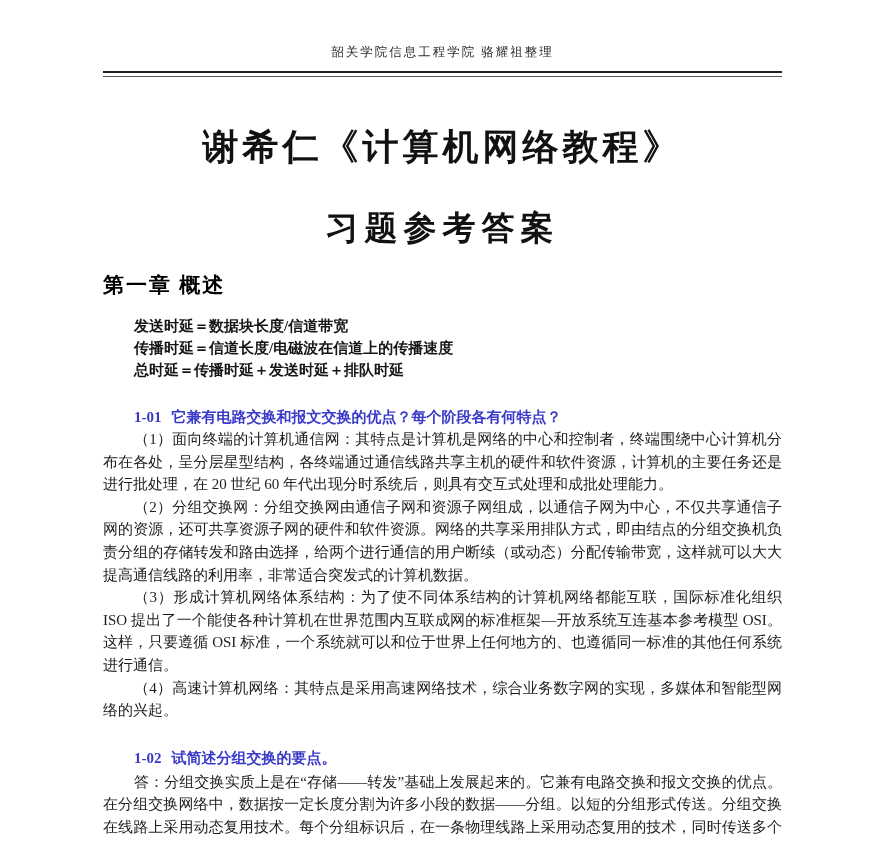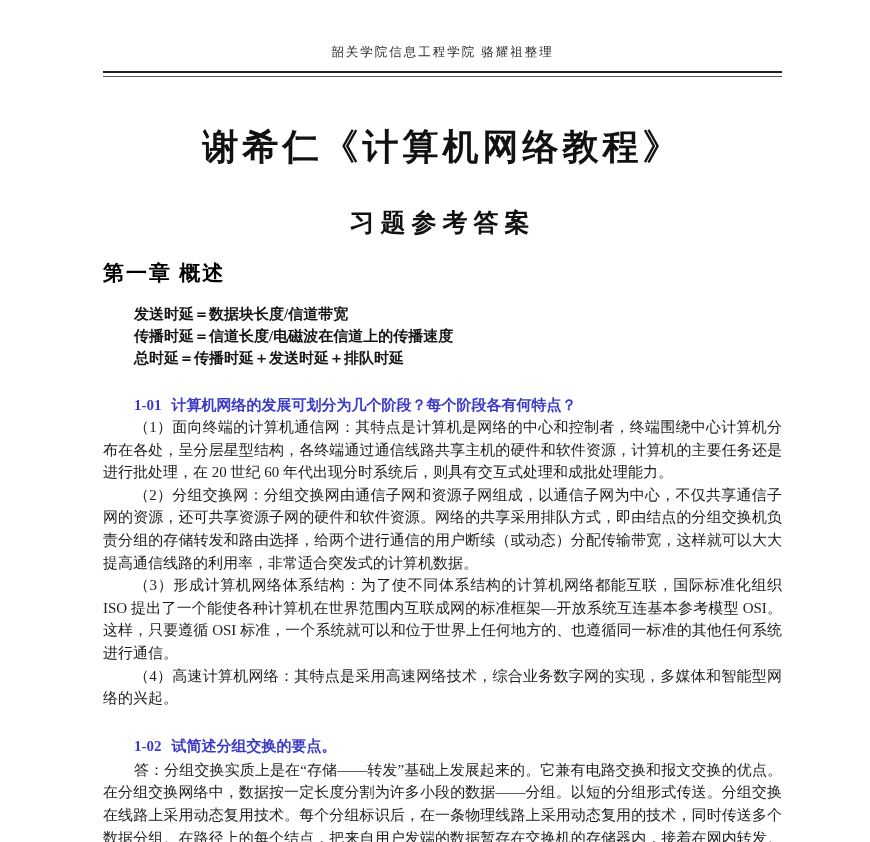--- a/index.html
+++ b/index.html
@@ -36,21 +36,21 @@
     margin:46px 0 0 0;
     text-align:center;
     font-size:36px;
     font-weight:bold;
     letter-spacing:4px;
     color:#111;
   }
   .doc-subtitle{
     margin:34px 0 0 0;
     text-align:center;
-    font-size:25px;
+    font-size:33px;
     font-weight:bold;
     letter-spacing:6px;
     color:#111;
   }
   .chapter{
     margin:20px 0 0 0;
     font-size:21px;
     font-weight:bold;
     letter-spacing:2px;
     color:#000000;
@@ -105,21 +105,21 @@
 
   <h3 class="chapter">第一章 概述</h3>
 
   <div class="formulas">
     <div>发送时延＝数据块长度/信道带宽</div>
     <div>传播时延＝信道长度/电磁波在信道上的传播速度</div>
     <div>总时延＝传播时延＋发送时延＋排队时延</div>
   </div>
 
   <div class="question">
-    <span class="q-num">1-01</span><span>计算机网络的发展可划分为几个阶段？每个阶段各有何特点？</span>
+    <span class="q-num">1-01</span><span>它兼有电路交换和报文交换的优点？每个阶段各有何特点？</span>
   </div>
 
   <p class="body-para">（1）面向终端的计算机通信网：其特点是计算机是网络的中心和控制者，终端围绕中心计算机分布在各处，呈分层星型结构，各终端通过通信线路共享主机的硬件和软件资源，计算机的主要任务还是进行批处理，在 20 世纪 60 年代出现分时系统后，则具有交互式处理和成批处理能力。</p>
   <p class="body-para">（2）分组交换网：分组交换网由通信子网和资源子网组成，以通信子网为中心，不仅共享通信子网的资源，还可共享资源子网的硬件和软件资源。网络的共享采用排队方式，即由结点的分组交换机负责分组的存储转发和路由选择，给两个进行通信的用户断续（或动态）分配传输带宽，这样就可以大大提高通信线路的利用率，非常适合突发式的计算机数据。</p>
   <p class="body-para">（3）形成计算机网络体系结构：为了使不同体系结构的计算机网络都能互联，国际标准化组织 ISO 提出了一个能使各种计算机在世界范围内互联成网的标准框架—开放系统互连基本参考模型 OSI。这样，只要遵循 OSI 标准，一个系统就可以和位于世界上任何地方的、也遵循同一标准的其他任何系统进行通信。</p>
   <p class="body-para">（4）高速计算机网络：其特点是采用高速网络技术，综合业务数字网的实现，多媒体和智能型网络的兴起。</p>
 
   <div class="question">
     <span class="q-num">1-02</span><span>试简述分组交换的要点。</span>
   </div>

